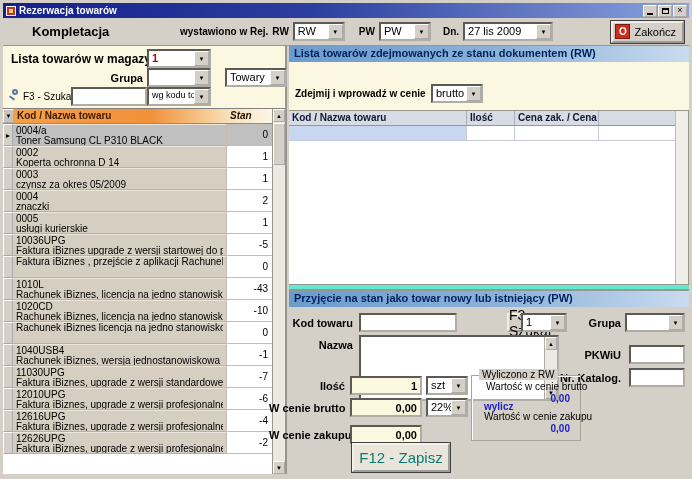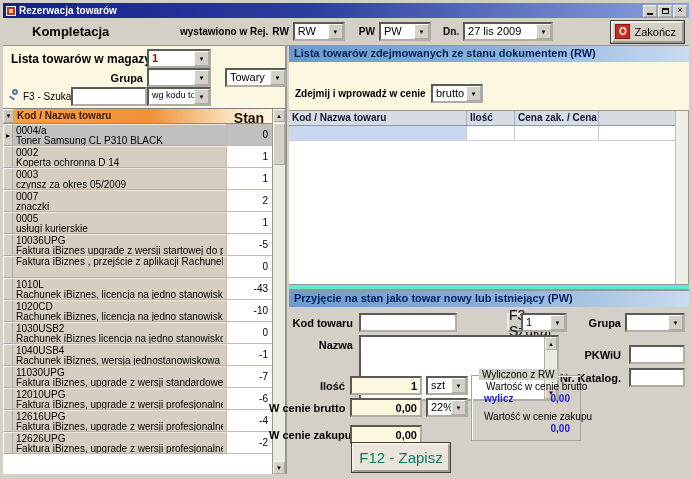--- a/index.html
+++ b/index.html
@@ -47,21 +47,21 @@
   .lens .stick{position:absolute;left:0;top:8px;width:6px;height:2px;background:#5577aa;transform:rotate(35deg);}
   .txt{border:2px inset #b0ada4;background:#fff;font-size:11px;height:19px;padding:0 3px;
        font-family:"Liberation Sans",sans-serif;}
   
   .grid{position:absolute;left:0;top:62px;right:0;bottom:0;background:#fff;border-top:1px solid #808080;}
   .grid-head{display:flex;height:15px;background:linear-gradient(90deg,#f5a04a 0%,#f1913a 55%,#f8e4bc 85%,#fdf6e6 100%);
              border-bottom:1px solid #9a8a70;}
   .corner-btn{width:11px;background:#c8c4bc;border:1px outset #fff;display:flex;align-items:center;
               justify-content:center;font-size:6px;color:#000;}
   .h-name{flex:1;font-size:10px;font-weight:bold;color:#3c1c00;padding:1px 3px;}
-  .h-stan{width:46px;font-size:14px;font-weight:bold;text-align:center;padding:1px 4px;color:#201000;}
+  .h-stan{width:46px;font-size:10px;font-weight:bold;text-align:left;padding:1px 4px;color:#201000;font-style:italic;}
   .rows{position:absolute;left:0;top:15px;right:13px;bottom:0;overflow:hidden;background:#fff;}
   .row{display:flex;height:22px;}
   .selector{width:10px;background:#d4d0c8;border:1px outset #fff;display:flex;align-items:center;
             justify-content:center;font-size:7px;line-height:7px;color:#000;}
   .cell-name{flex:1;background:#d6cec1;border-bottom:1px solid #b9b1a4;border-top:1px solid #ece6da;
              padding:0 3px;overflow:hidden;}
   .cell-name .code{font-size:10px;line-height:11px;white-space:nowrap;}
   .cell-name .name{font-size:10px;line-height:10px;white-space:nowrap;overflow:hidden;}
   .cell-stan{width:46px;background:#fff;border-bottom:1px solid #c4bcb0;border-left:1px solid #c4bcb0;
              font-size:10px;text-align:right;padding:5px 4px 0 0;}
@@ -93,21 +93,21 @@
   .pw-btn{position:absolute;height:19px;background:#d4d0c8;border:2px outset #f0ede6;font-size:14px;
           display:flex;align-items:center;justify-content:center;margin-left:42px;}
   .pw-area{position:absolute;border:2px inset #b0ada4;background:#fff;resize:none;
            font-family:"Liberation Sans",sans-serif;font-size:11px;}
   .area-scroll{position:absolute;width:13px;background:#ece9e2;border-left:1px solid #b0aca2;}
   .area-scroll .sb-btn{width:12px;}
   .groupbox{position:absolute;border:1px solid #a8a49a;box-shadow:inset 1px 1px 0 #fff;}
   .gb-legend{position:absolute;top:-7px;left:7px;background:#d4d0c8;font-size:10px;padding:0 3px;}
   .gb-line{position:absolute;font-size:10px;white-space:nowrap;}
   .blue{color:#2020c8;font-weight:bold;}
-  .link{color:#2020c8;font-weight:bold;}
+  .link{color:#2020c8;font-weight:bold;margin-top:8px;}
   .save-btn{position:absolute;background:#e9e5db;border:2px outset #f4f1ea;outline:1px solid #404040;
             color:#0d7a72;font-size:15px;display:flex;align-items:center;justify-content:center;}
 </style>
 </head>
 <body>
 
 <div class="window">
 
   <div class="titlebar">
     <span class="app-icon"></span>
@@ -209,21 +209,21 @@
               <div class="selector"></div>
               <div class="cell-name">
                 <div class="code">0003</div>
                 <div class="name">czynsz za okres 05/2009</div>
               </div>
               <div class="cell-stan">1</div>
             </div>
             <div class="row">
               <div class="selector"></div>
               <div class="cell-name">
-                <div class="code">0007</div>
+                <div class="code">0004</div>
                 <div class="name">znaczki</div>
               </div>
               <div class="cell-stan">2</div>
             </div>
             <div class="row">
               <div class="selector"></div>
               <div class="cell-name">
                 <div class="code">0005</div>
                 <div class="name">usługi kurierskie</div>
               </div>
@@ -256,21 +256,20 @@
               <div class="selector"></div>
               <div class="cell-name">
                 <div class="code">1020CD</div>
                 <div class="name">Rachunek iBiznes, licencja na jedno stanowisko na CD.</div>
               </div>
               <div class="cell-stan">-10</div>
             </div>
             <div class="row">
               <div class="selector"></div>
               <div class="cell-name">
-                <div class="code">1030USB2</div>
                 <div class="name">Rachunek iBiznes licencja na jedno stanowisko na USB ...</div>
               </div>
               <div class="cell-stan">0</div>
             </div>
             <div class="row">
               <div class="selector"></div>
               <div class="cell-name">
                 <div class="code">1040USB4</div>
                 <div class="name">Rachunek iBiznes, wersja jednostanowiskowa na USB 4 ...</div>
               </div>

